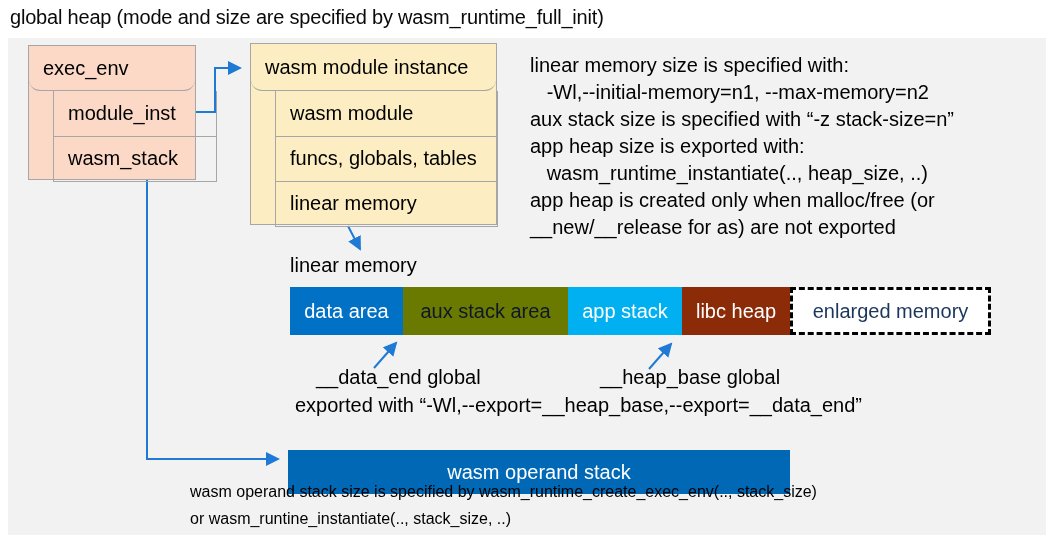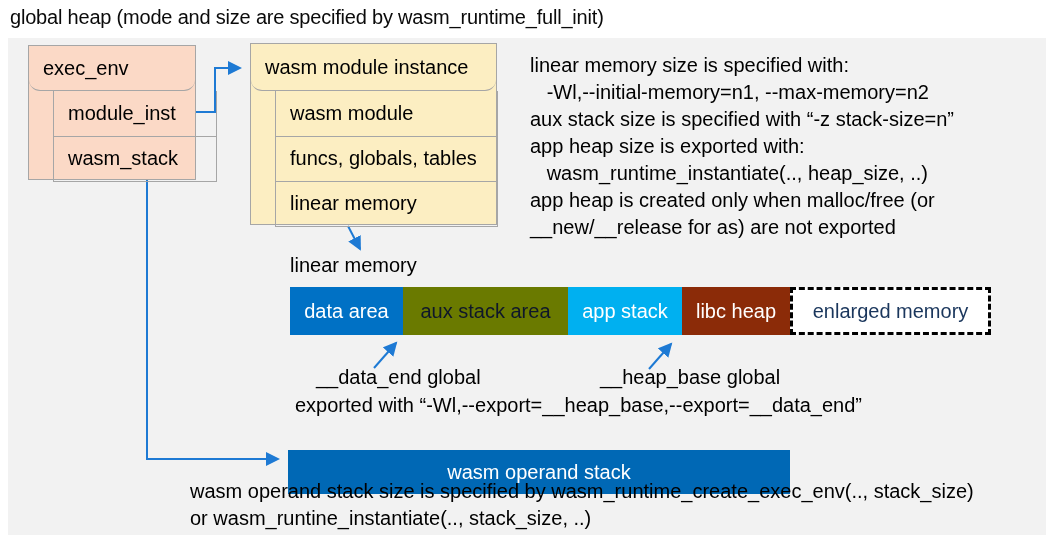--- a/index.html
+++ b/index.html
@@ -58,21 +58,21 @@
   .exported-line{left:287px;top:356px;}
 
   .operand-bar{
     position:absolute;left:280px;top:380px;width:502px;height:44px;
     display:flex;align-items:center;justify-content:center;
     color:#ffffff;font-size:20px;margin-top:32px;
   }
 
   .notes{position:absolute;left:522px;top:14px;font-size:20px;line-height:27px;}
   .notes .line{white-space:pre;}
-  .footer{position:absolute;left:182px;top:440px;font-size:20px;line-height:27px;}
+  .footer{position:absolute;left:182px;top:440px;font-size:16px;line-height:27px;}
   .footer .line{white-space:pre;}
 </style>
 </head>
 <body>
 
 <div class="page">
   <div class="title">global heap (mode and size are specified by wasm_runtime_full_init)</div>
 
   <div class="canvas" style="background: rgb(242, 242, 242);">
 

